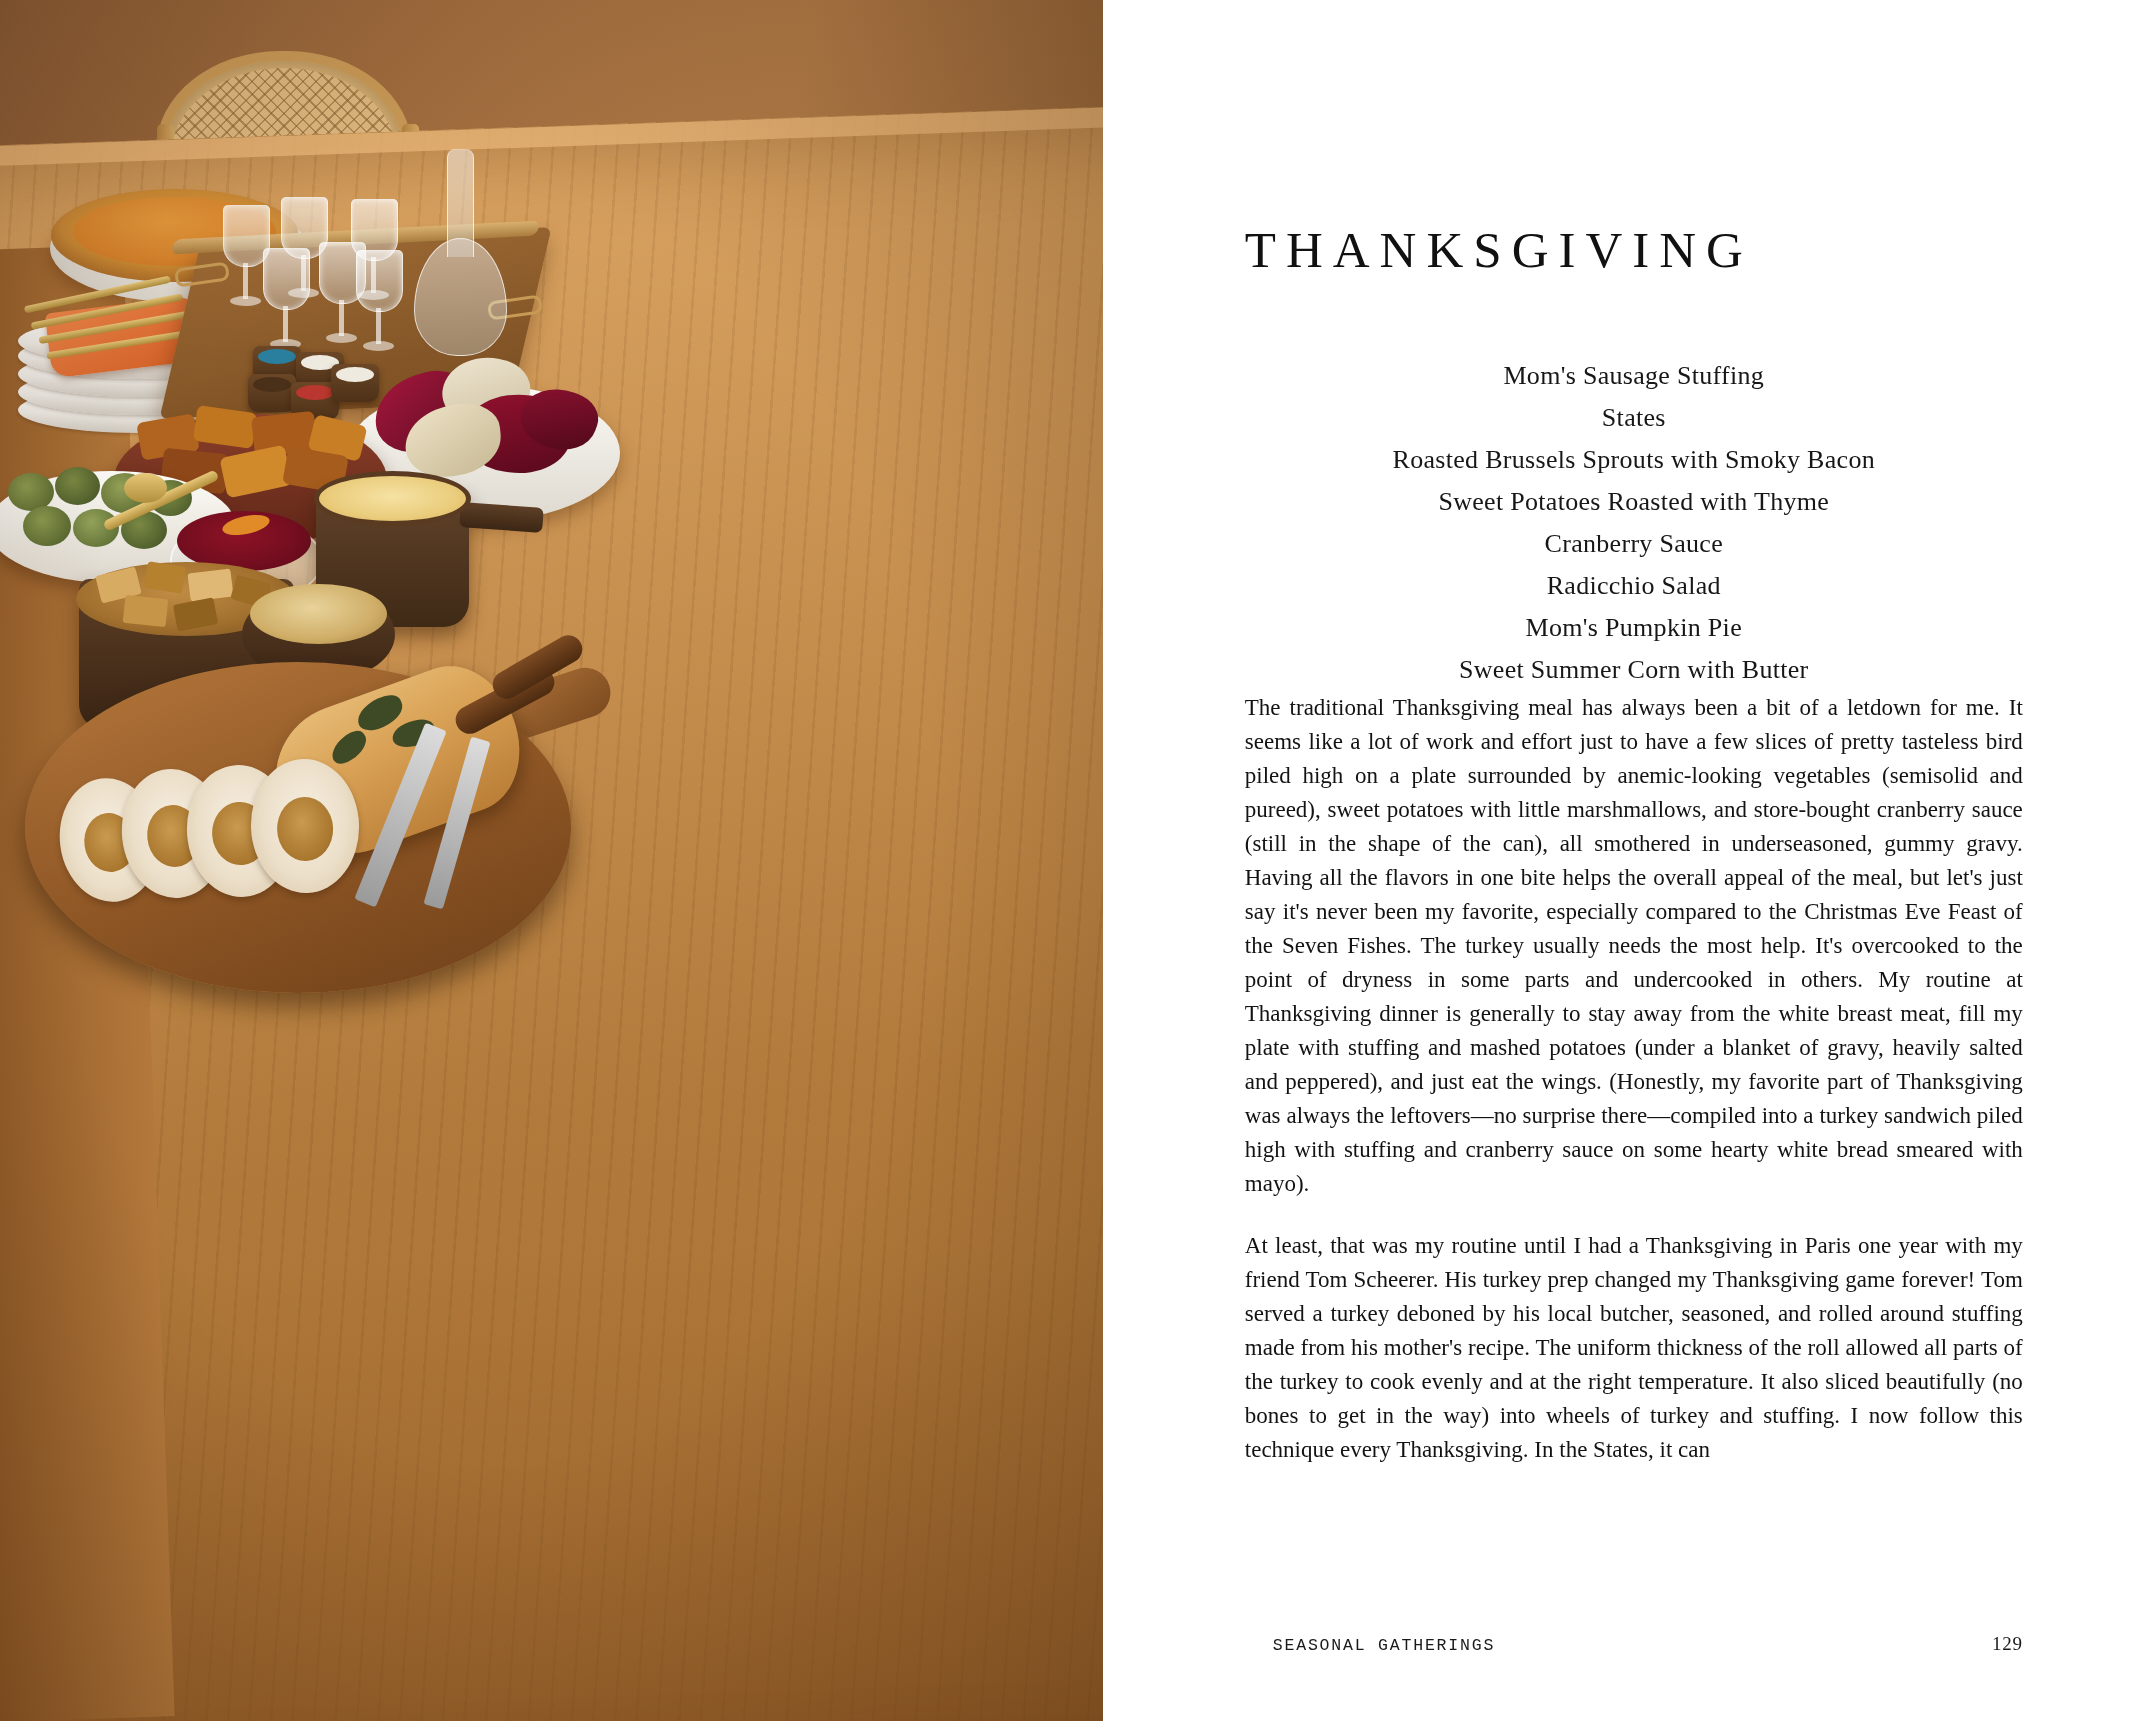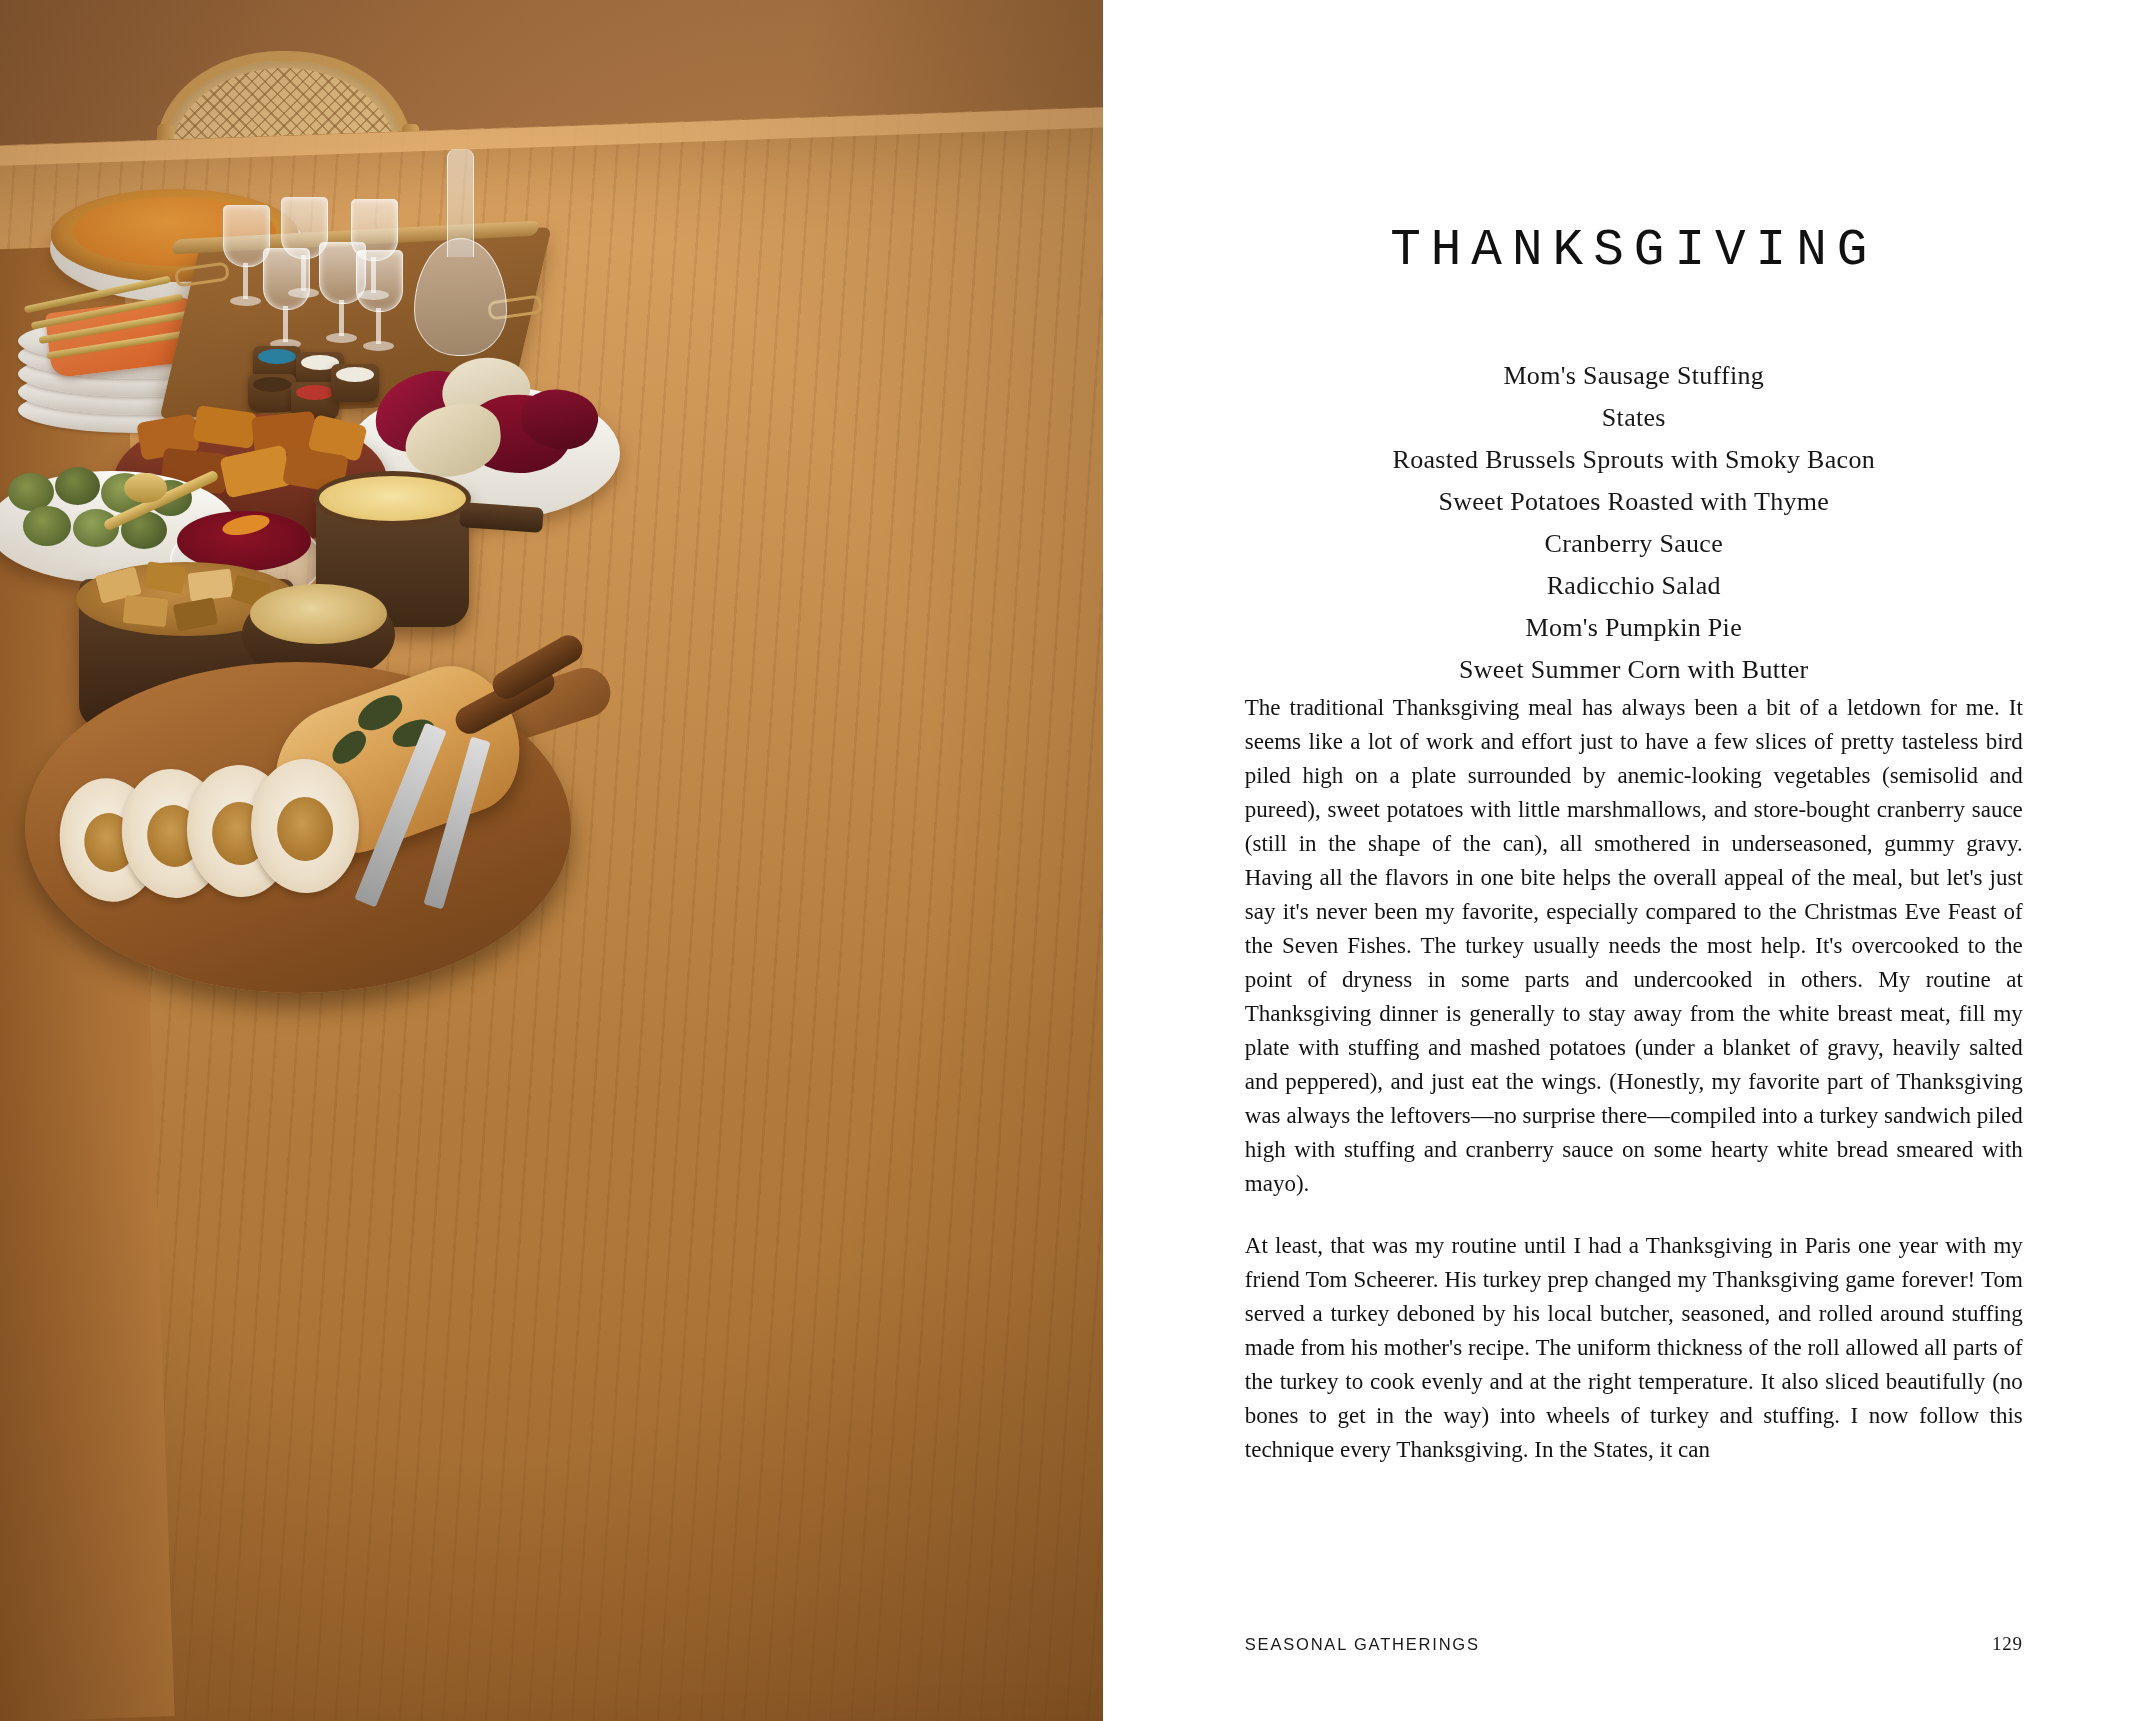--- a/index.html
+++ b/index.html
@@ -379,22 +379,22 @@
   }
   .text-inner {
     position: absolute;
     left: 136px;
     top: 0;
     width: 778px;
     height: 1721px;
   }
   .title {
     margin-top: 225px;
-    text-align: center;
-    font-family: Liberation Mono, monospace;
+    text-align: left;
+    font-family: Liberation Serif, serif;
     font-size: 51px;
     letter-spacing: 10px;
     font-weight: 400;
     color: #111111;
     line-height: 1;
   }
   .menu {
     margin-top: 79px;
     text-align: center;
     color: #171717;
@@ -419,23 +419,24 @@
     position: absolute;
     left: 0;
     bottom: 66px;
     width: 778px;
     display: flex;
     align-items: baseline;
     justify-content: space-between;
     color: #1a1a1a;
   }
   .footer .running-head {
-    font-family: Liberation Sans, sans-serif;
+    font-family: Liberation Mono, monospace;
     font-size: 16.5px;
     letter-spacing: 1.8px;
+    margin-left: 28px;
   }
   .footer .folio {
     font-family: "Liberation Serif", serif;
     font-size: 19px;
     letter-spacing: 0.8px;
   }
 </style>
 </head>
 <body>
 

